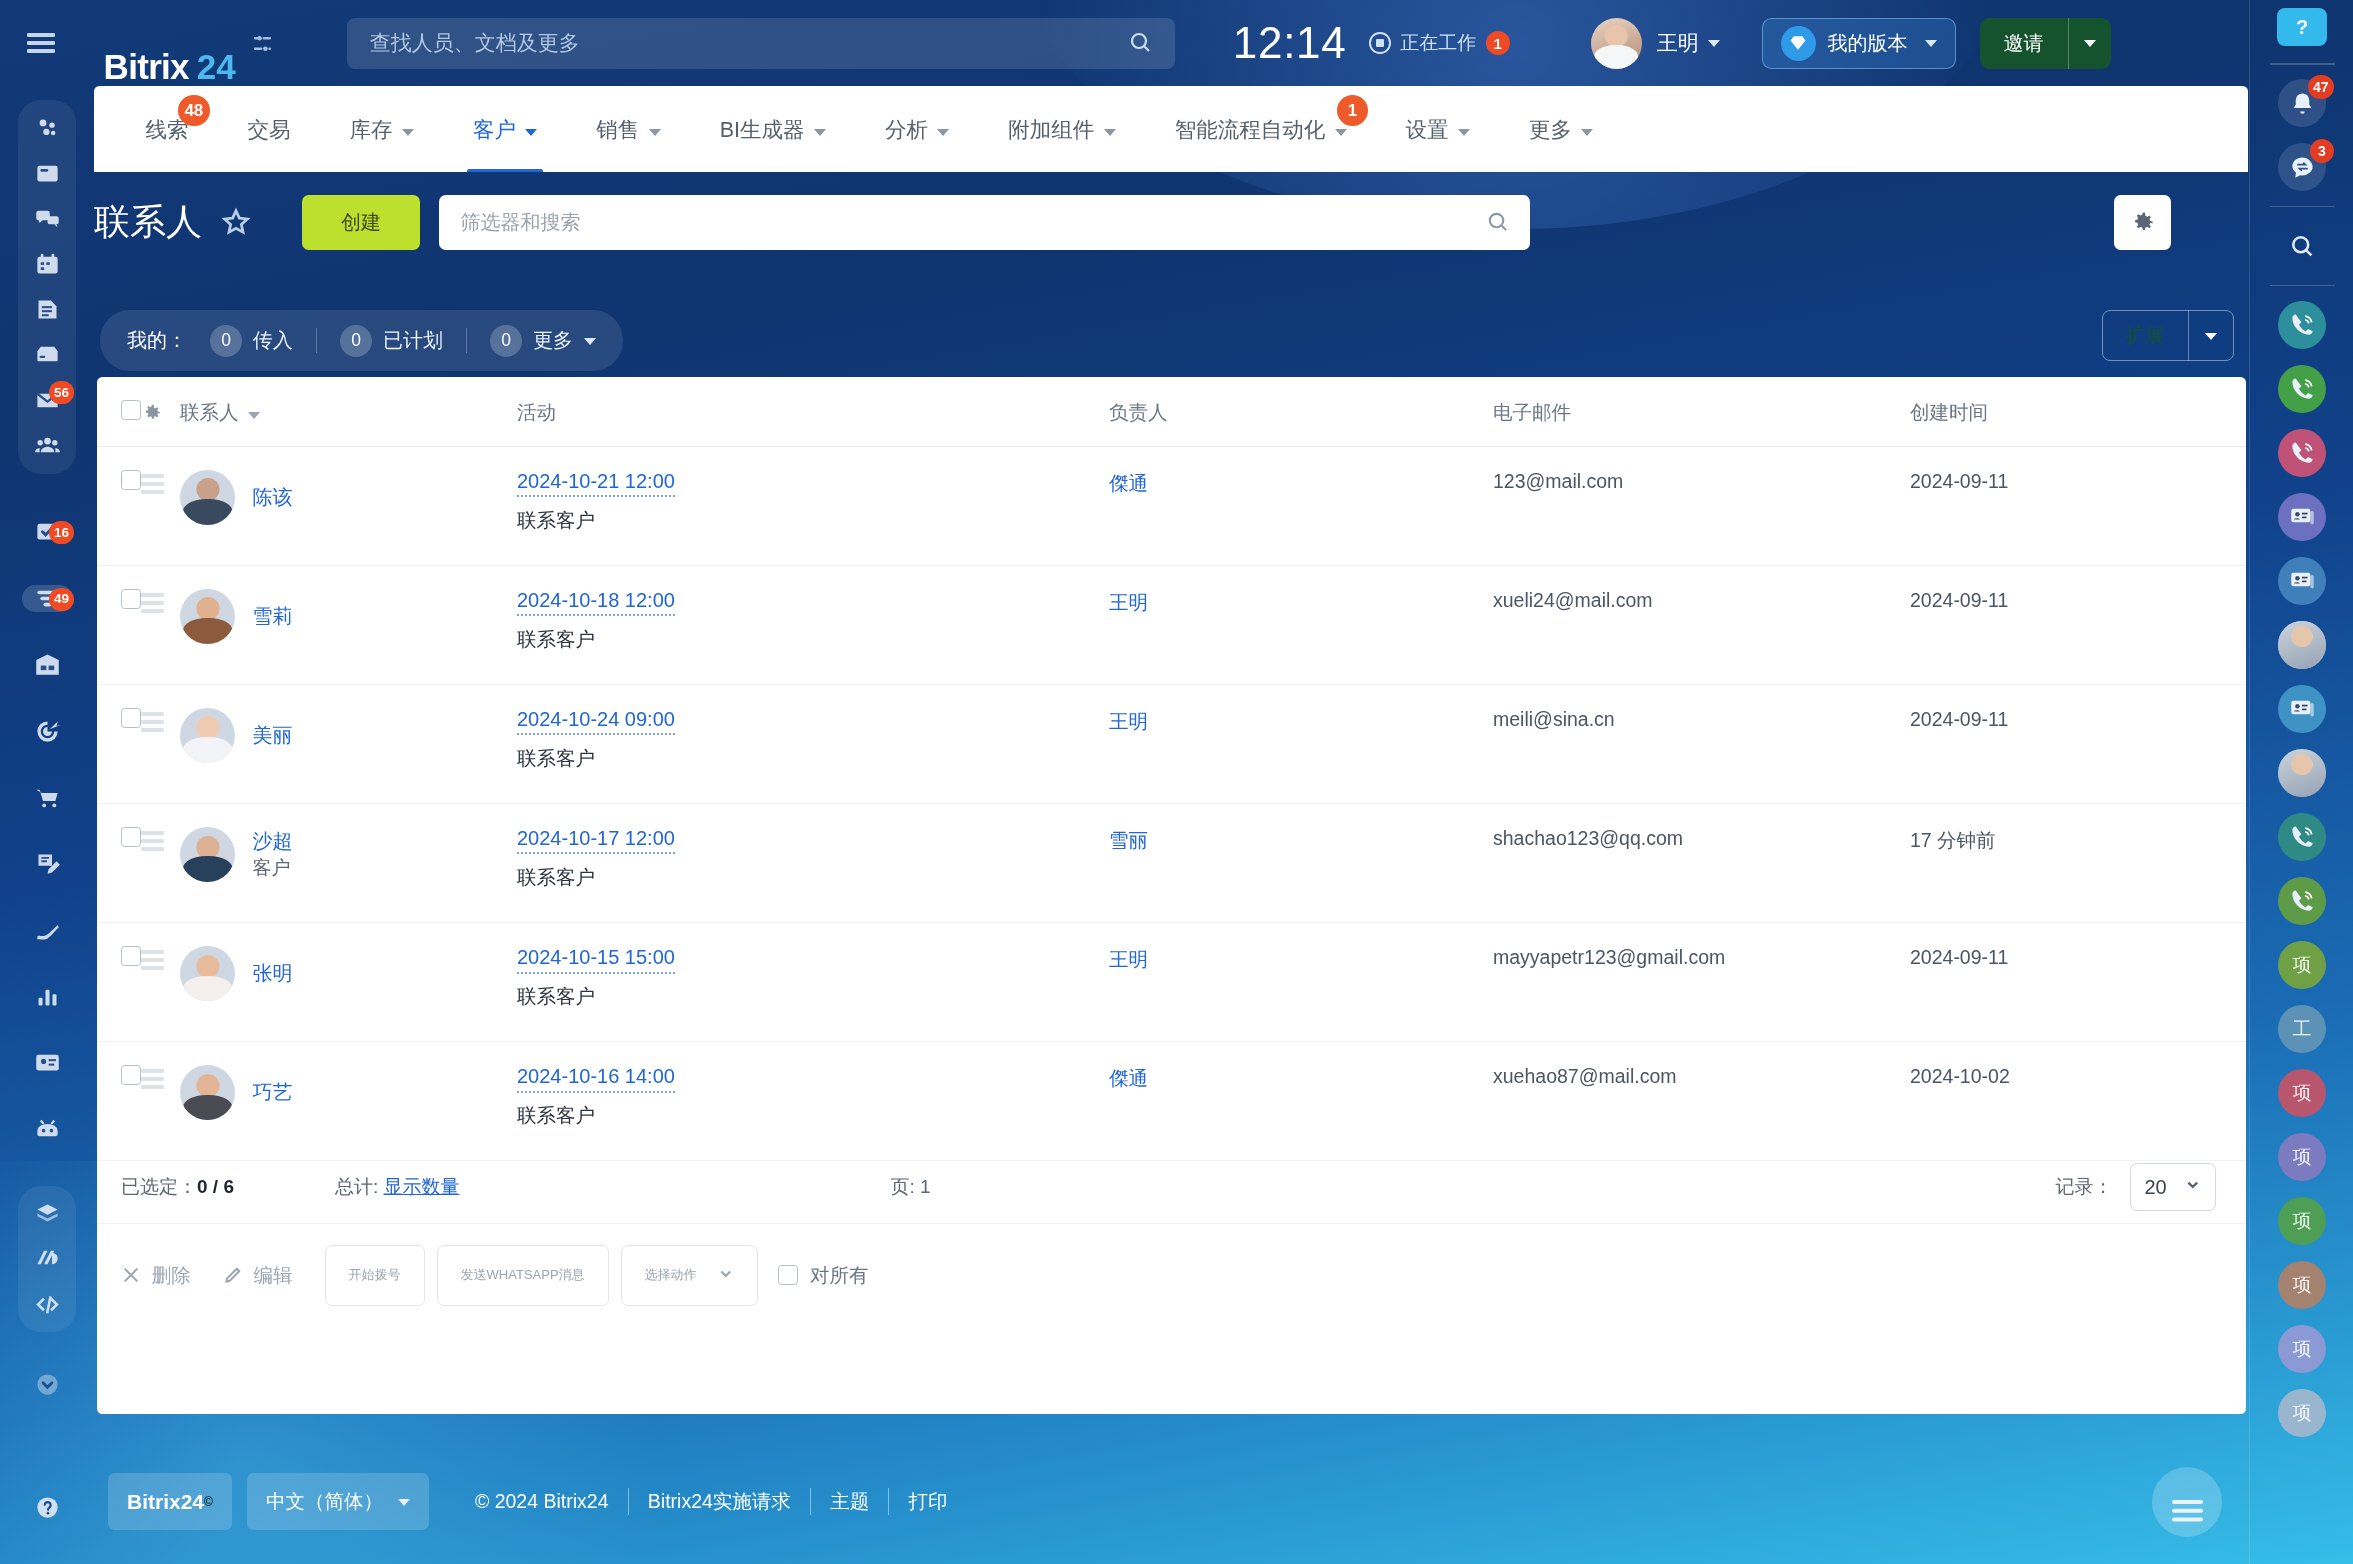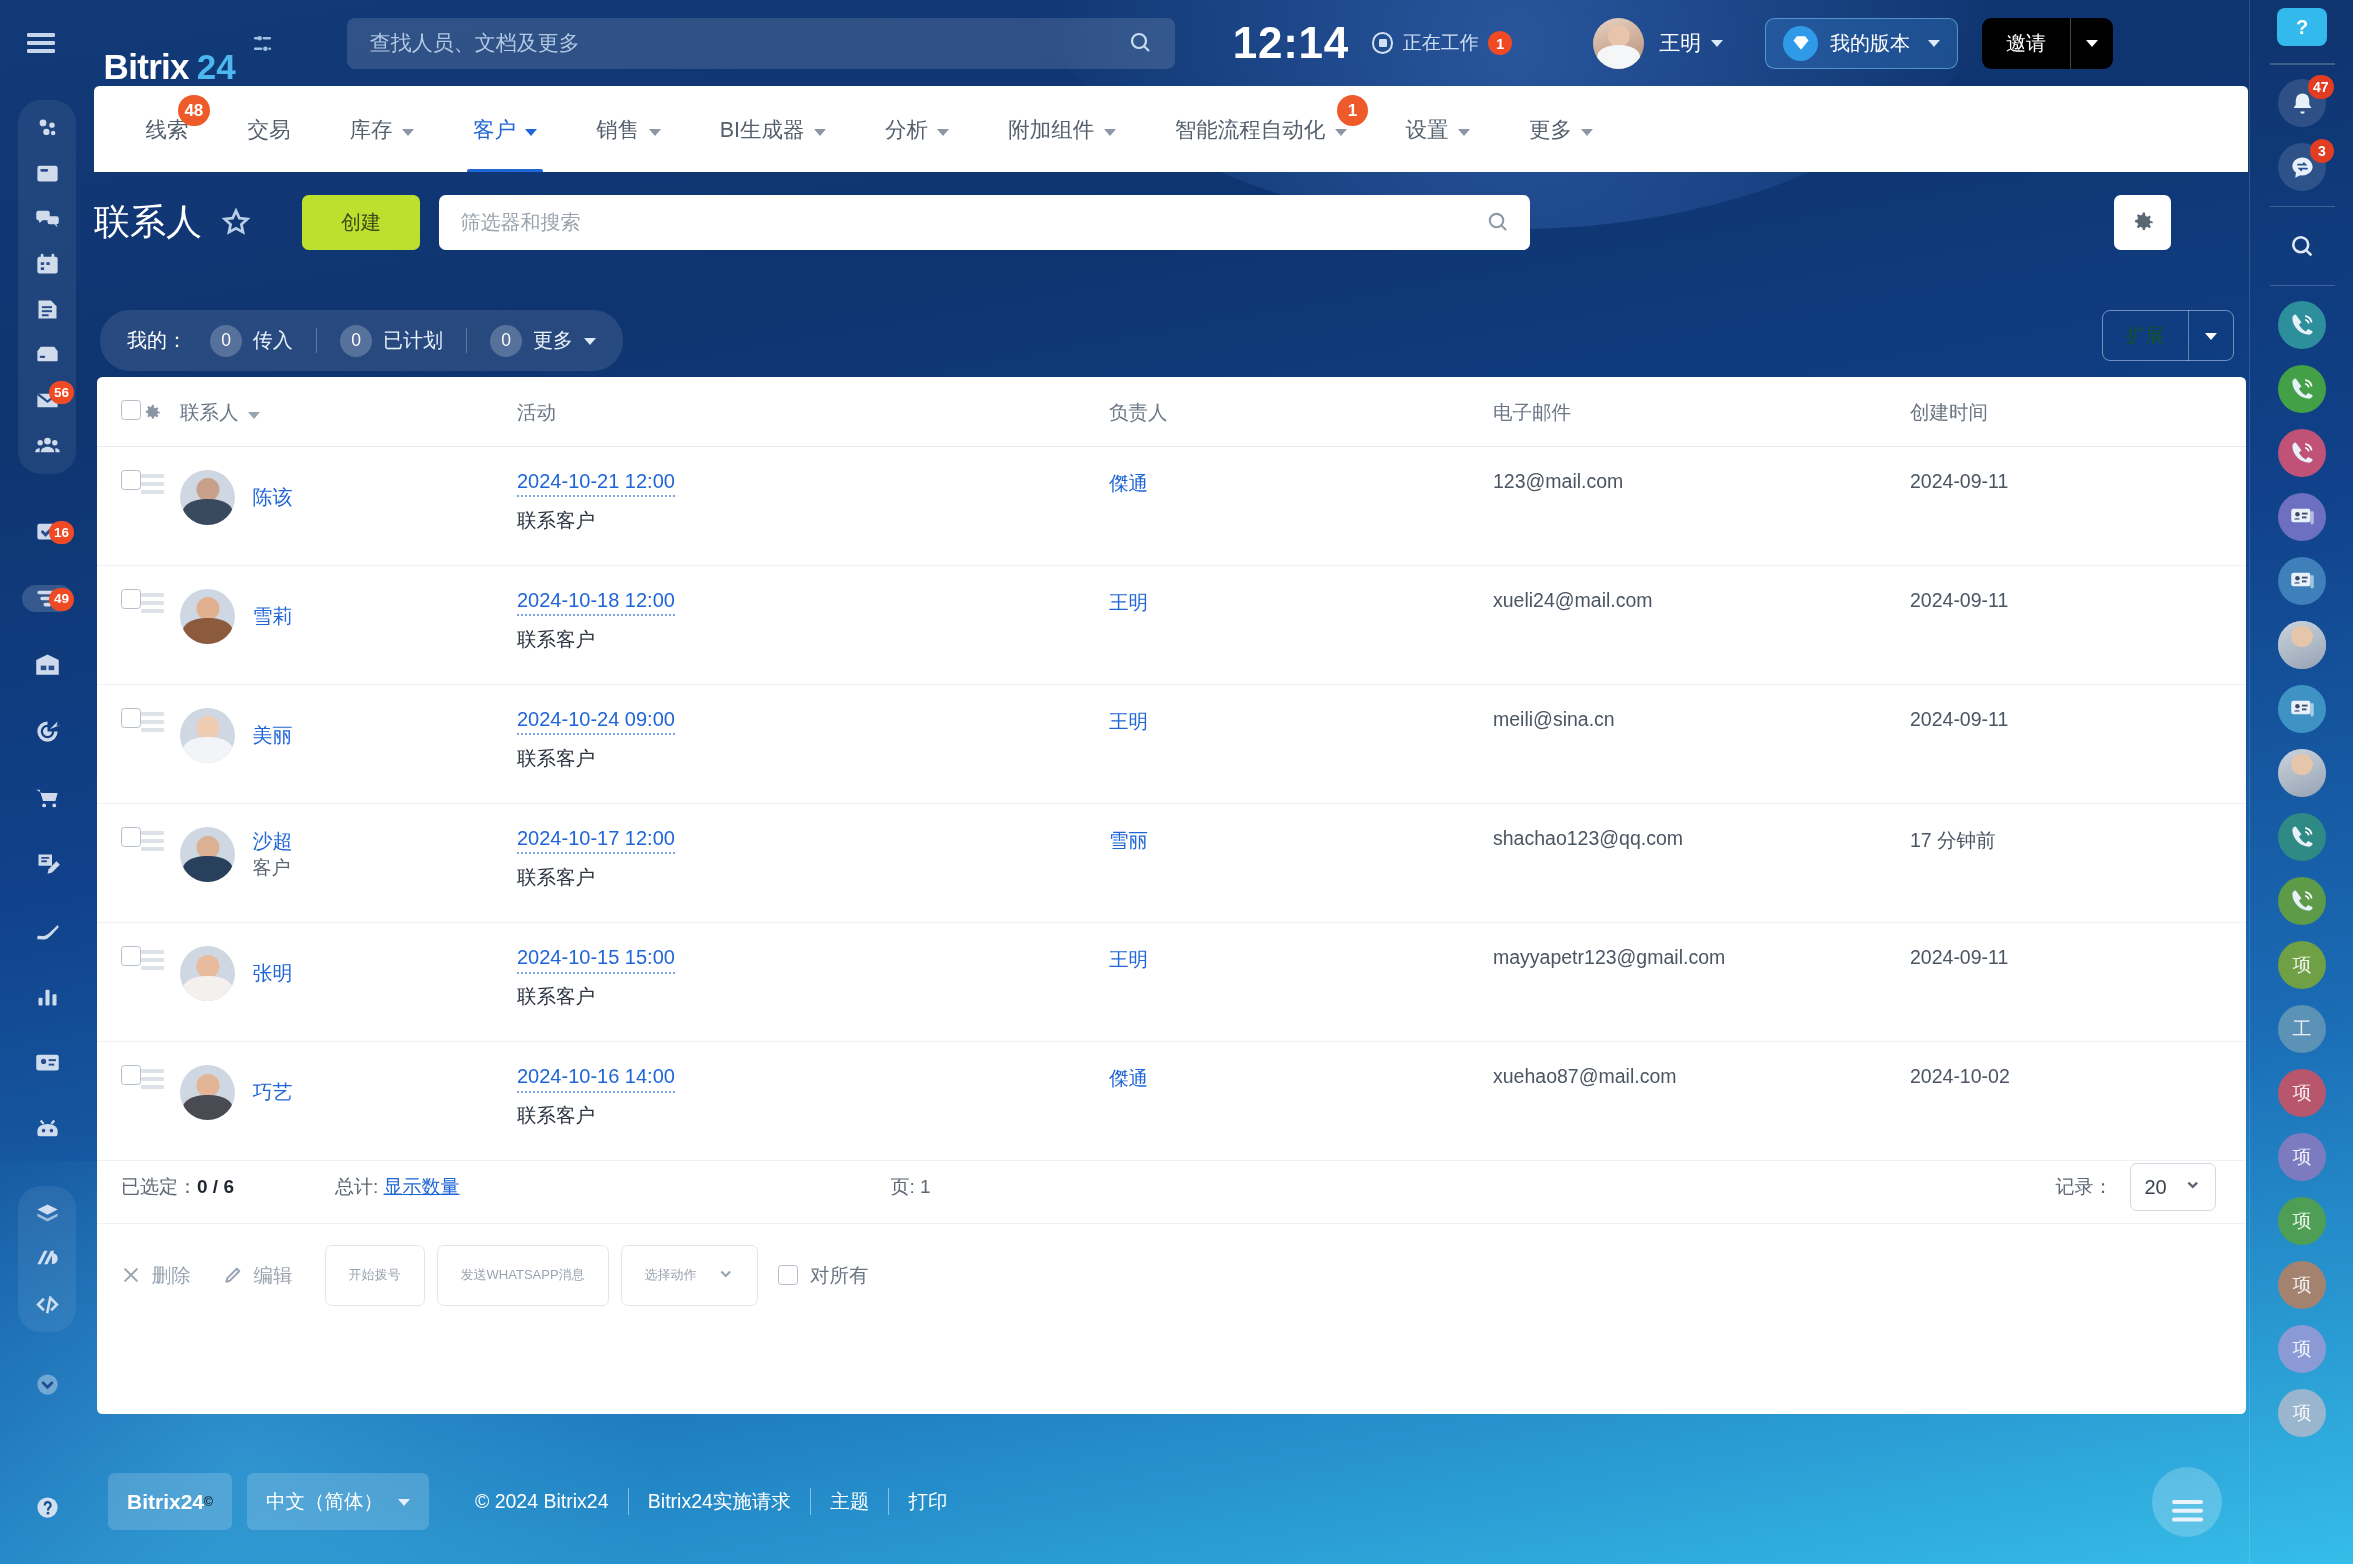--- a/index.html
+++ b/index.html
@@ -68,21 +68,21 @@
     background: rgba(255,255,255,.13); border-radius: 8px;
     display: flex; align-items: center; padding: 0 23px; cursor: text;
   }
   #global-search input {
     flex: 1; background: transparent; border: none; outline: none;
     color: #fff; font-size: 21px; font-family: inherit;
   }
   #global-search input::placeholder { color: #b2c8e2; }
   #global-search .sicon svg { width: 24px; height: 24px; stroke: #cbddf0; fill: none; stroke-width: 2.2; }
 
-  #clock { margin-left: 58px; color: #fff; font-size: 44px; font-weight: 700; letter-spacing: 0.7px; }
+  #clock { margin-left: 58px; color: #fff; font-size: 44px; font-weight: 400; letter-spacing: 0.7px; }
   #status-chip { margin-left: 23px; display: flex; align-items: center; cursor: pointer; }
   #status-chip .dot {
     width: 21.5px; height: 21.5px; border-radius: 50%;
     border: 2px solid #cfe0f2; display: flex; align-items: center; justify-content: center;
   }
   #status-chip .dot i { width: 8px; height: 8px; background: #cfe0f2; border-radius: 1.3px; display: block; }
   #status-chip .txt { color: #cfe0f2; font-size: 19px; margin-left: 9.4px; }
   #status-chip .cnt {
     margin-left: 9.4px; min-width: 24px; height: 24px; border-radius: 12px;
     background: #ef4a24; color: #fff; font-size: 15px; font-weight: 700;
@@ -110,21 +110,21 @@
   }
   #plan-btn .gem {
     width: 35px; height: 35px; border-radius: 50%; background: #2e9ae8;
     display: flex; align-items: center; justify-content: center;
   }
   #plan-btn .gem svg { width: 20px; height: 20px; fill: #fff; }
   #plan-btn .lbl { color: #fff; font-size: 20px; margin-left: 12px; }
   #plan-btn .cv { margin-left: 17.5px; color: #dce9f7; }
 
   #invite-btn {
-    margin-left: 24px; height: 51px; border-radius: 9.4px; background: #000000;
+    margin-left: 24px; height: 51px; border-radius: 9.4px; background: #14532d;
     display: flex; align-items: center; cursor: pointer; overflow: hidden;
   }
   #invite-btn .lbl { color: #fff; font-size: 20px; padding: 0 24px; }
   #invite-btn .sep { width: 1.3px; height: 51px; background: rgba(255,255,255,.28); }
   #invite-btn .cv { padding: 0 15px; color: #fff; }
 
   
   #nav {
     position: absolute; left: 94px; top: 86px; width: 2154px; height: 86px;
     background: #fff; border-radius: 5.4px 5.4px 0 0; display: flex; align-items: center;

